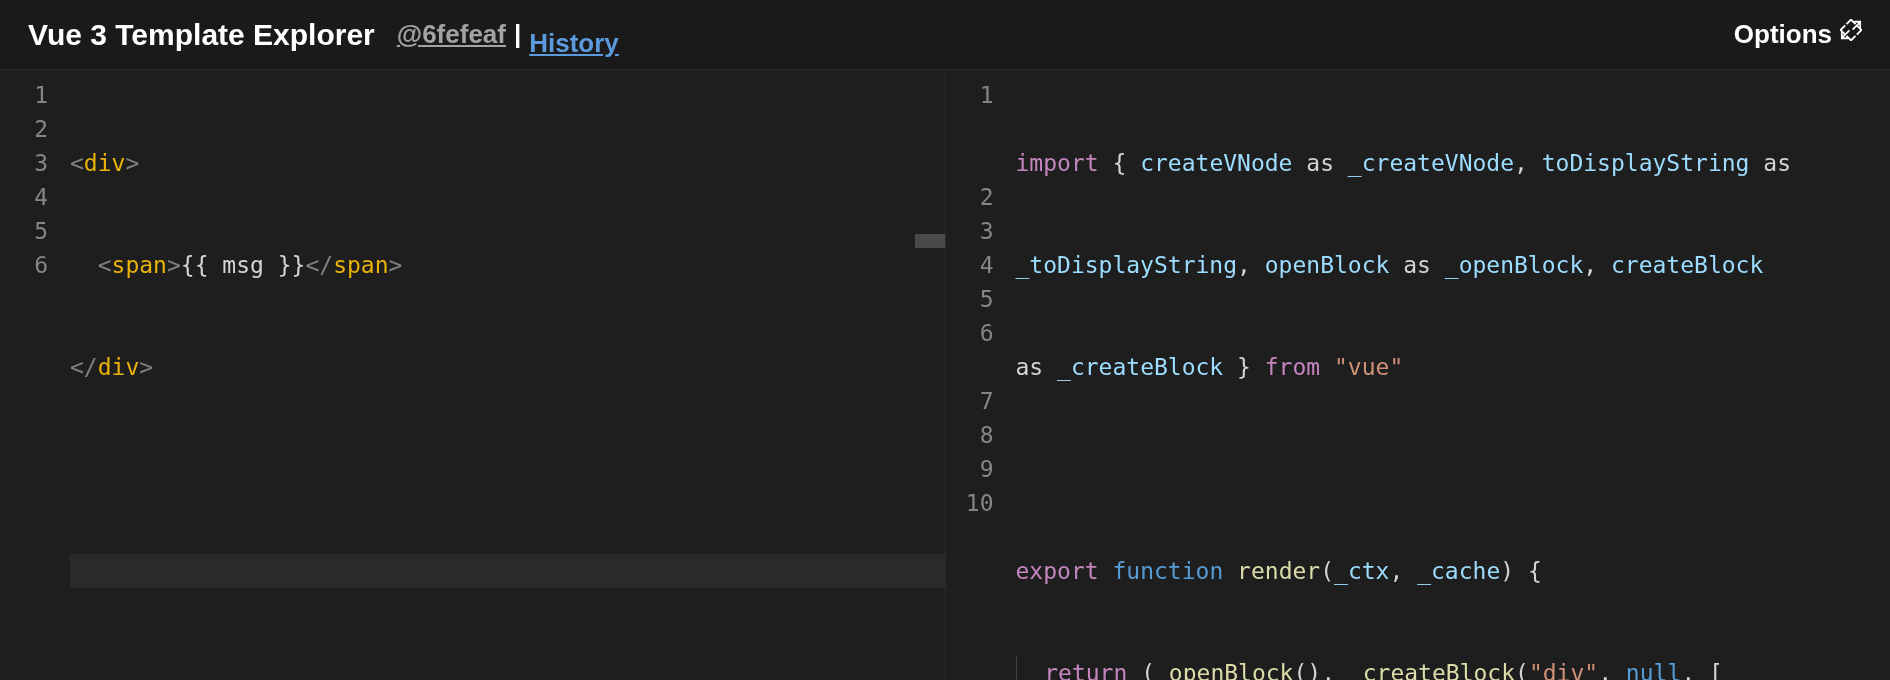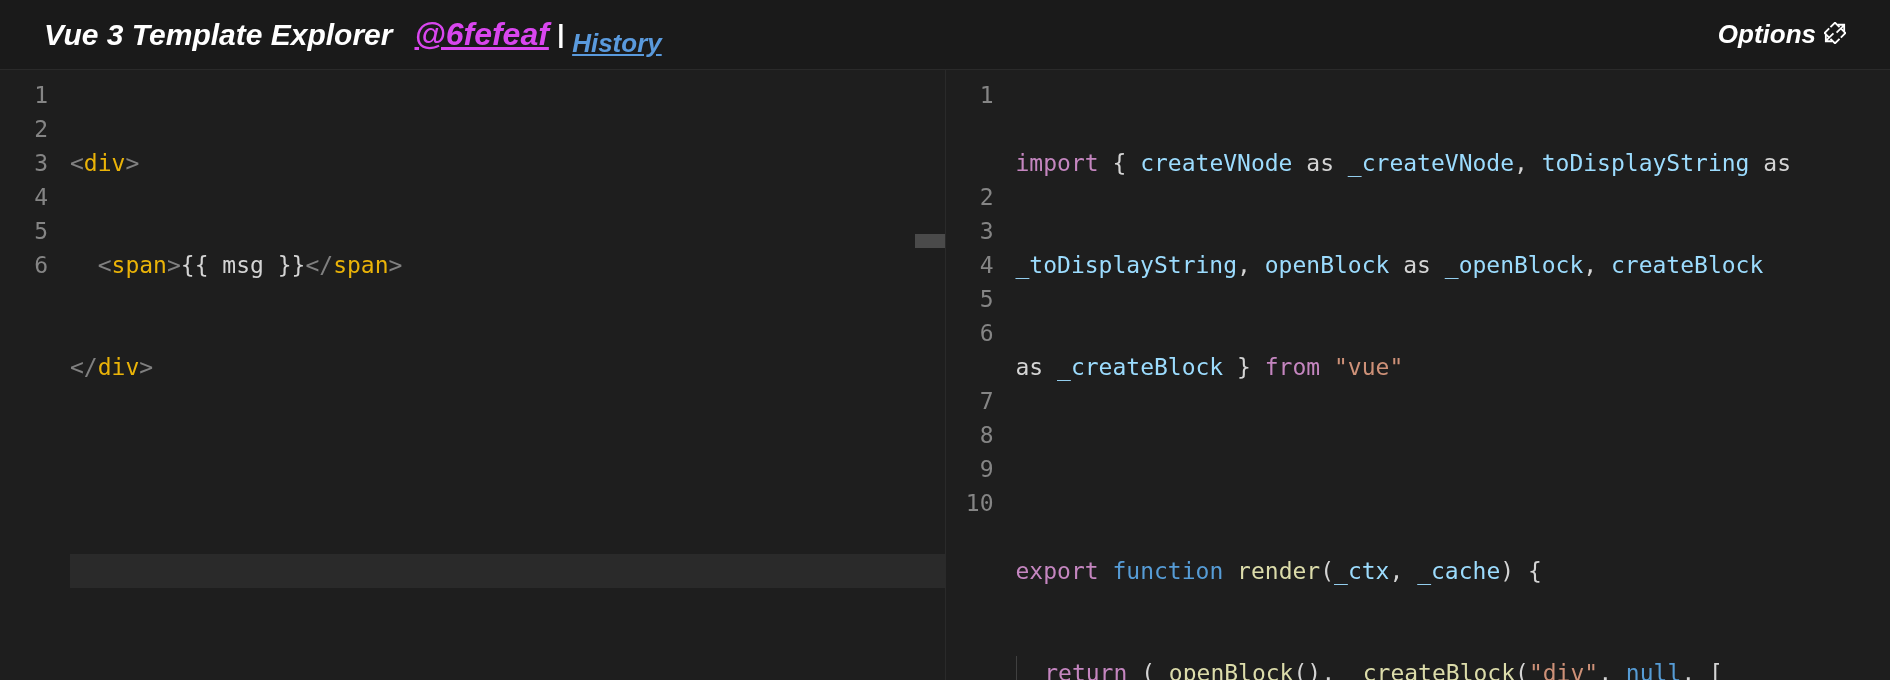--- a/index.html
+++ b/index.html
@@ -9,33 +9,32 @@
     background: #1e1e1e;
     font-family: -apple-system, BlinkMacSystemFont, "Segoe UI", Helvetica, Arial, sans-serif;
     overflow: hidden;
     color: #d4d4d4;
   }
   .header {
     height: 70px;
     background: #1a1a1a;
     display: flex;
     align-items: center;
-    padding: 0 44px;
+    padding: 0 28px;
     border-bottom: 1px solid #2a2a2a;
-    font-style: italic;
   }
   .title {
     font-size: 30px;
     font-weight: 700;
     color: #ffffff;
     margin-right: 22px;
   }
   .commit-link {
-    font-size: 32px;
-    color: #d946ef;
+    font-size: 26px;
+    color: #a3a3a3;
     text-decoration: underline;
     font-weight: 600;
     cursor: pointer;
   }
   .sep {
     color: #ffffff;
     font-size: 26px;
     margin: 0 8px;
     font-weight: 600;
   }
@@ -43,21 +42,20 @@
     font-size: 26px;
     color: #5a9add;
     text-decoration: underline;
     font-weight: 600;
     cursor: pointer;
     margin-top: 17px;
   }
   .spacer { flex: 1; }
   .options {
     display: flex;
-    align-items: center;
     gap: 8px;
     cursor: pointer;
   }
   .options-label {
     font-size: 26px;
     font-weight: 700;
     color: #ffffff;
   }
   .options svg { width: 22px; height: 22px; fill: #ffffff; }
 

